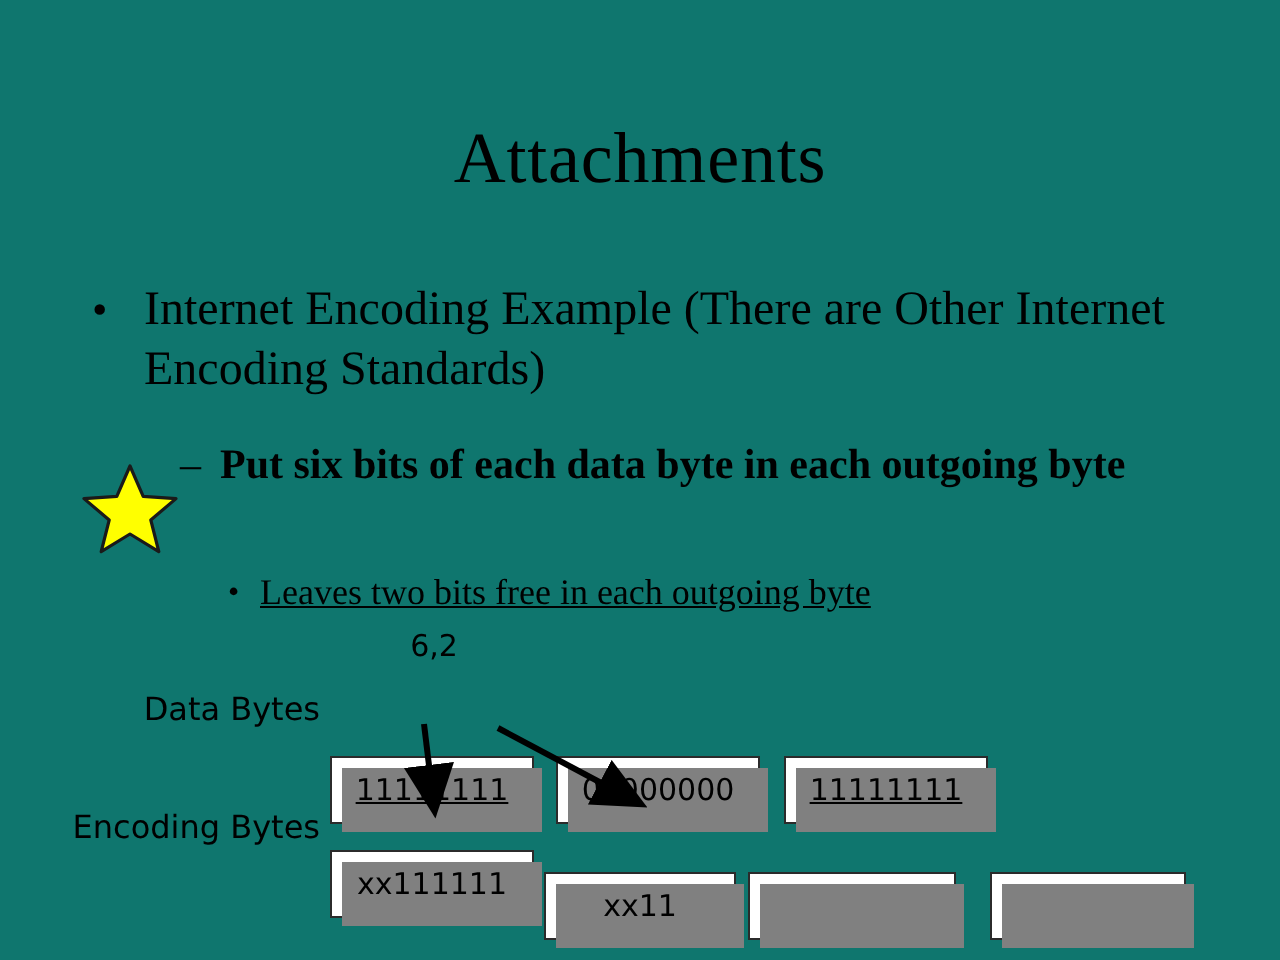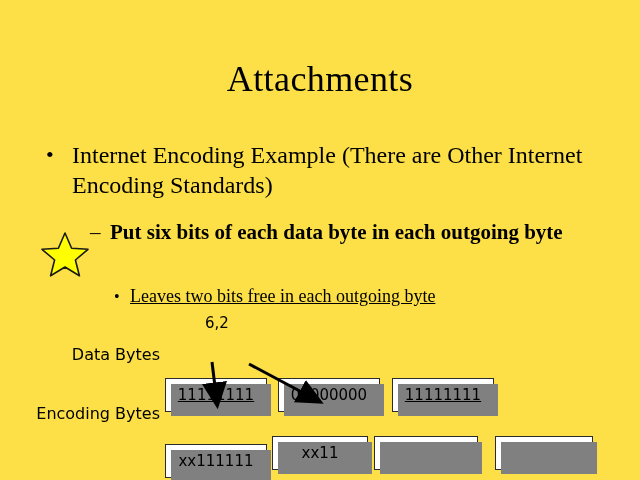--- a/index.html
+++ b/index.html
@@ -11,21 +11,21 @@
     height: 480px;
     background: #ffffff;
     font-family: "Liberation Serif", "DejaVu Serif", serif;
     color: #000000;
     overflow: hidden;
   }
   .slide {
     position: relative;
     width: 640px;
     height: 480px;
-    background: #fde047;
+    background: #0f766e;
   }
 
   
   .slide-title {
     position: absolute;
     top: 58px;
     left: 0;
     width: 640px;
     text-align: center;
     font-family: "Liberation Serif", "DejaVu Serif", serif;
@@ -216,21 +216,21 @@
     <div class="byte-box underline" style="left:165px; top:338px; width:102px; height:34px;">
       <span class="val">11111111</span>
     </div>
     <div class="byte-box" style="left:278px; top:338px; width:102px; height:34px;">
       <span class="val">00000000</span>
     </div>
     <div class="byte-box underline" style="left:392px; top:338px; width:102px; height:34px;">
       <span class="val">11111111</span>
     </div>
 
-    <div class="byte-box" style="left:165px; top:404px; width:102px; height:34px;">
+    <div class="byte-box" style="left:165px; top:385px; width:102px; height:34px;">
       <span class="val">xx111111</span>
     </div>
     <div class="byte-box" style="left:272px; top:396px; width:96px; height:34px;text-align:center;">
       <span class="val">xx11</span>
     </div>
     <div class="byte-box" style="left:374px; top:396px; width:104px; height:34px;">
       <span class="val"></span>
     </div>
     <div class="byte-box" style="left:495px; top:396px; width:98px; height:34px;">
       <span class="val"></span>

